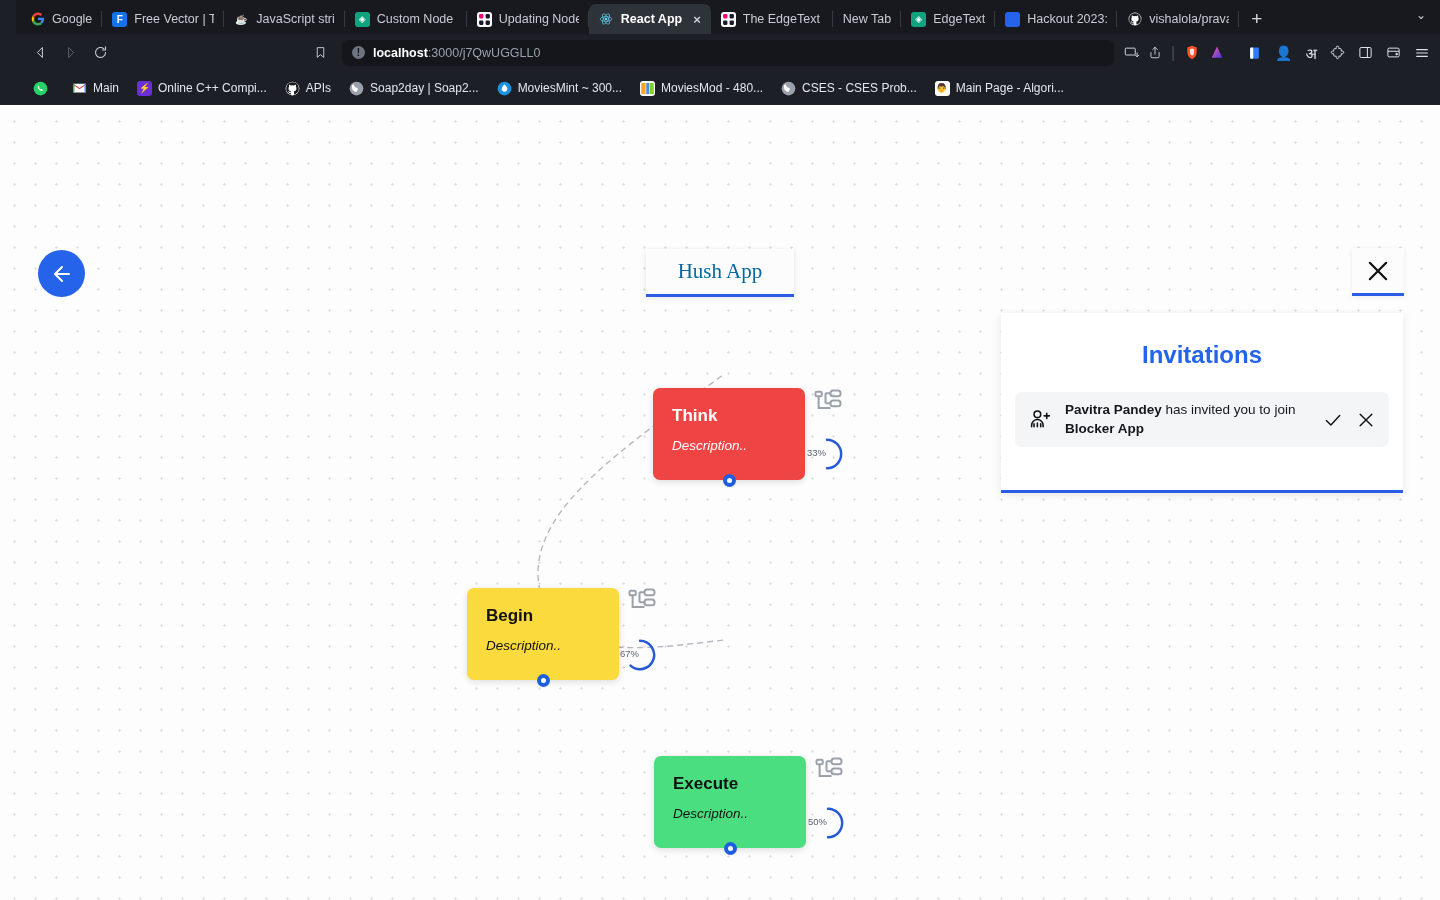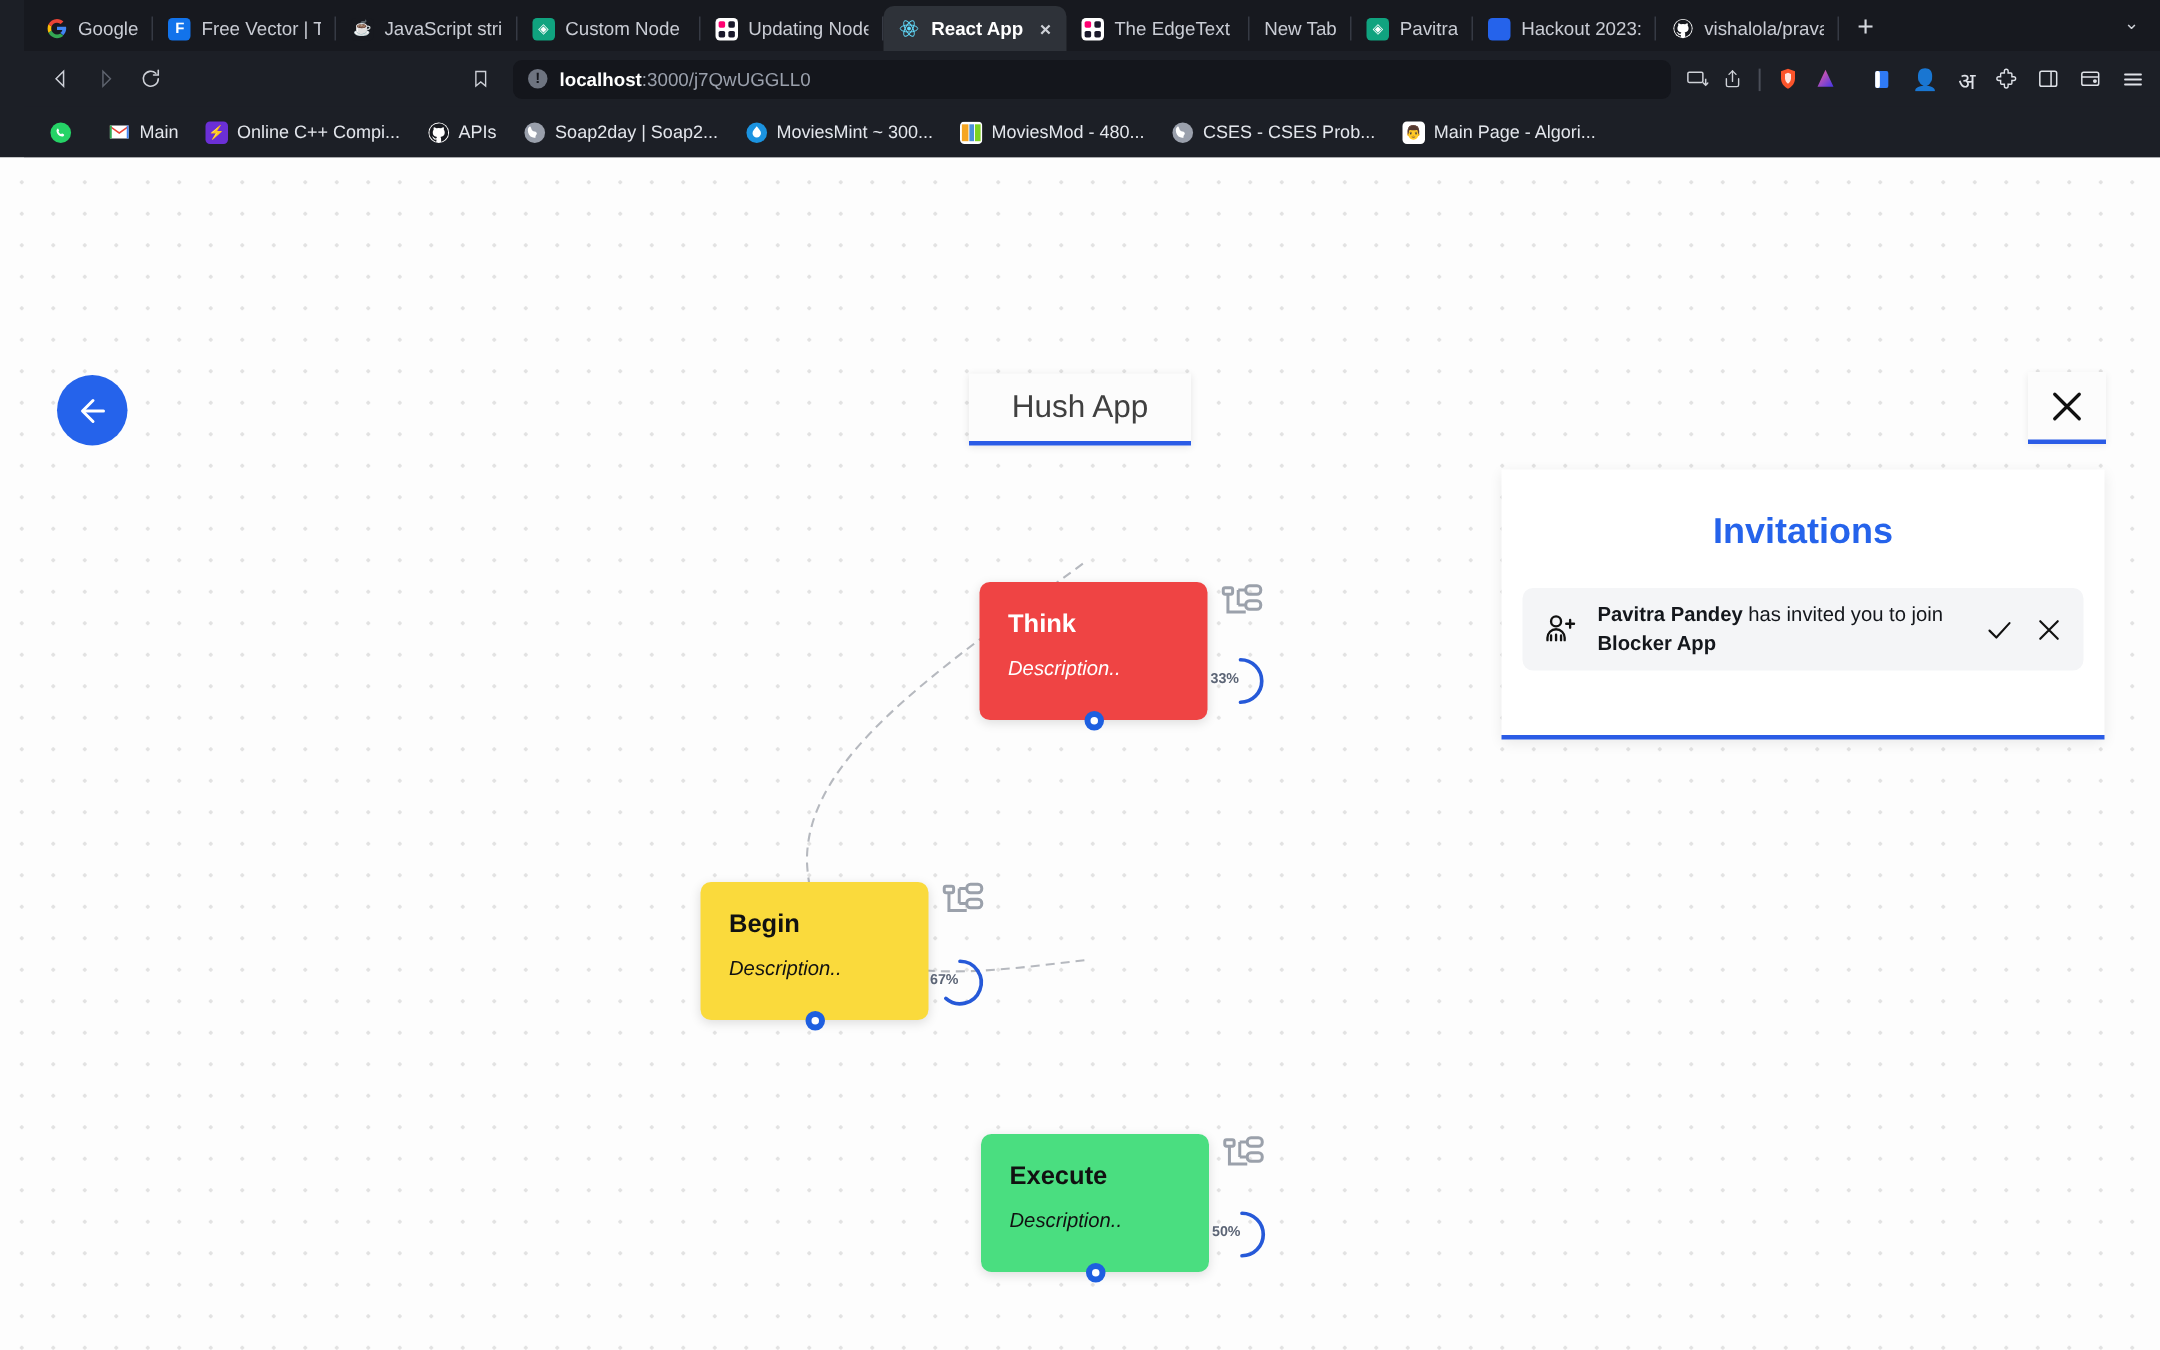--- a/index.html
+++ b/index.html
@@ -63,21 +63,21 @@
     position:absolute; left:38px; top:145px; width:47px; height:47px;
     border-radius:50%; background:#2563eb; display:flex; align-items:center; justify-content:center;
   }
 
   .title-card {
     position:absolute; left:646px; top:144px; width:148px; height:48px;
     background:#fcfcfc; box-shadow:0 1px 5px rgba(0,0,0,.10);
     display:flex; align-items:center; justify-content:center;
     border-bottom:3px solid #2b5ce6;
   }
-  .title-card span { font-size:21px; color:#404040; }
+  .title-card span { font-size:21px; color:#0369a1;font-family:Liberation Serif, serif; }
 
   .close-card {
     position:absolute; left:1352px; top:143px; width:52px; height:48px;
     background:#fcfcfc; box-shadow:0 1px 5px rgba(0,0,0,.08);
     display:flex; align-items:center; justify-content:center;
     border-bottom:3px solid #2b5ce6;
   }
 
   
   .invitations {
@@ -96,21 +96,21 @@
 
   
   .node { position:absolute; border-radius:7px; padding:18px 0 0 19px; box-shadow:0 2px 7px rgba(0,0,0,.13); }
   .node .ntitle { font-size:17px; font-weight:bold; margin-bottom:12px; }
   .node .ndesc { font-size:13.5px; font-style:italic; }
   .handle {
     position:absolute; width:13px; height:13px; border-radius:50%;
     background:#ffffff; border:4px solid #1e5fe0; bottom:-7px; left:50%; margin-left:-6.5px;
   }
   .tree-icon { position:absolute; }
-  .arc { position:absolute; width:34px; height:34px;font-weight:bold; }
+  .arc { position:absolute; width:34px; height:34px; }
   .arc .pct { position:absolute; left:-3px; top:10px; font-size:9.5px; color:#5b6475; }
   svg { display:block; }
 </style>
 </head>
 <body>
 
 <div class="browser">
 
   <div class="tabstrip">
     <div class="tab">
@@ -178,21 +178,21 @@
       </span>
       <span class="tlabel">The EdgeText c</span>
     </div>
 
     <div class="tab">
       <span class="tlabel">New Tab</span>
     </div>
 
     <div class="tab">
       <span class="fav" style="background:#10a37f;color:#fff;font-size:9px;">◈</span>
-      <span class="tlabel">Pavitra</span>
+      <span class="tlabel">EdgeText</span>
     </div>
 
     <div class="tab">
       <span class="fav" style="background:#2563eb;"></span>
       <span class="tlabel">Hackout 2023:</span>
     </div>
 
     <div class="tab">
       <span class="fav">
         <svg width="14" height="14" viewBox="0 0 24 24">

